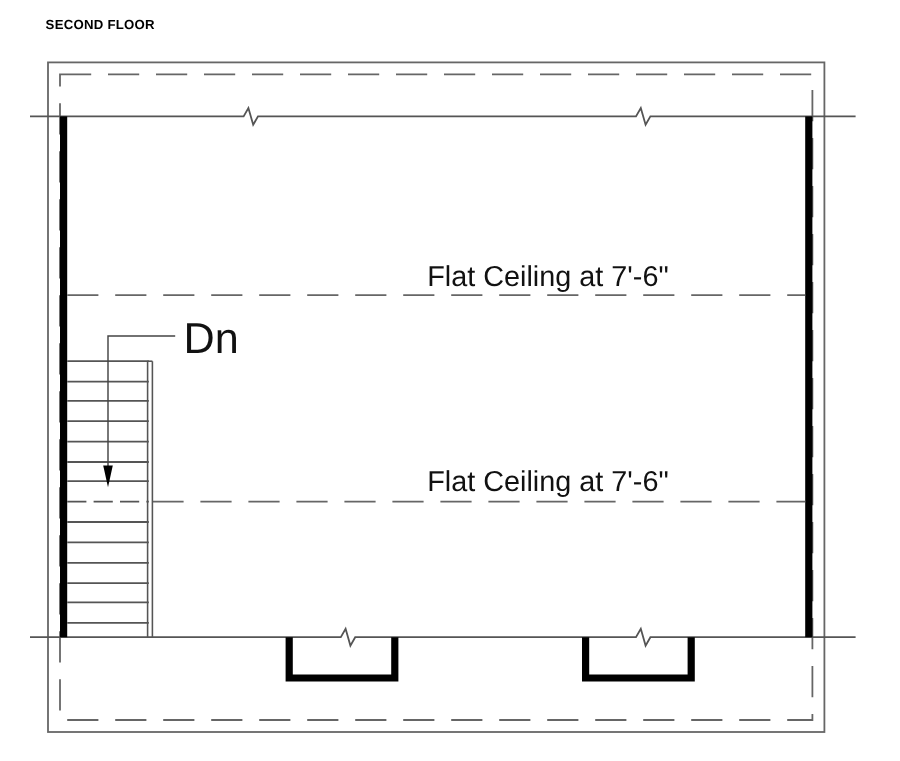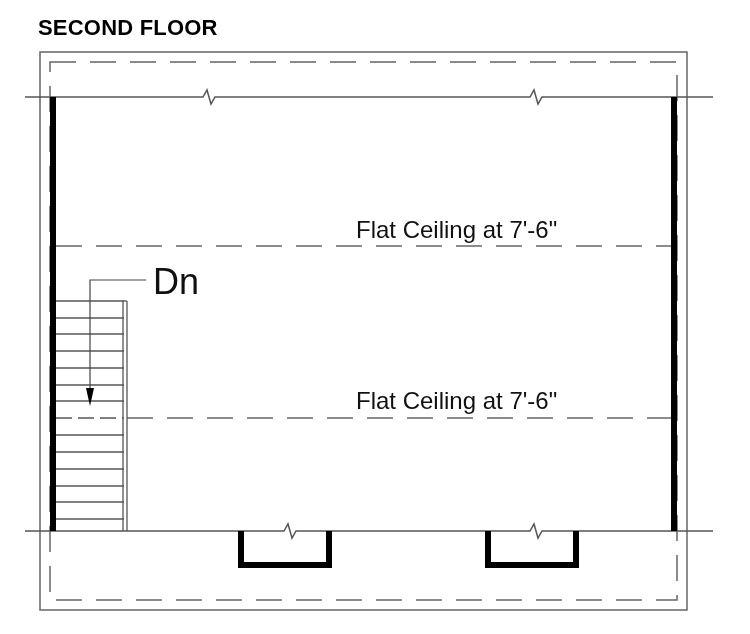--- a/index.html
+++ b/index.html
@@ -1,17 +1,17 @@
 <!DOCTYPE html>
 <html><head>
 <meta charset="utf-8">
 <style>
   html, body { margin: 0; padding: 0; background: #ffffff; }
   body { width: 750px; height: 634px; position: relative; overflow: hidden; font-family: "Liberation Sans", sans-serif; }
-  .title { position: absolute; left: 38px; top: 15px; font-size: 22px; font-weight: bold; color: #000; letter-spacing: 0.2px; }
+  .title { position: absolute; left: 38px; top: 15px; font-size: 11px; font-weight: bold; color: #000; letter-spacing: 0.2px; }
   svg { position: absolute; left: 0; top: 0; }
   .lbl { font-family: "Liberation Sans", sans-serif; fill: #111; }
 </style>
 </head>
 <body>
 
 <div class="title">SECOND FLOOR</div>
 
 <svg width="750" height="634" viewBox="0 0 750 634">
 

